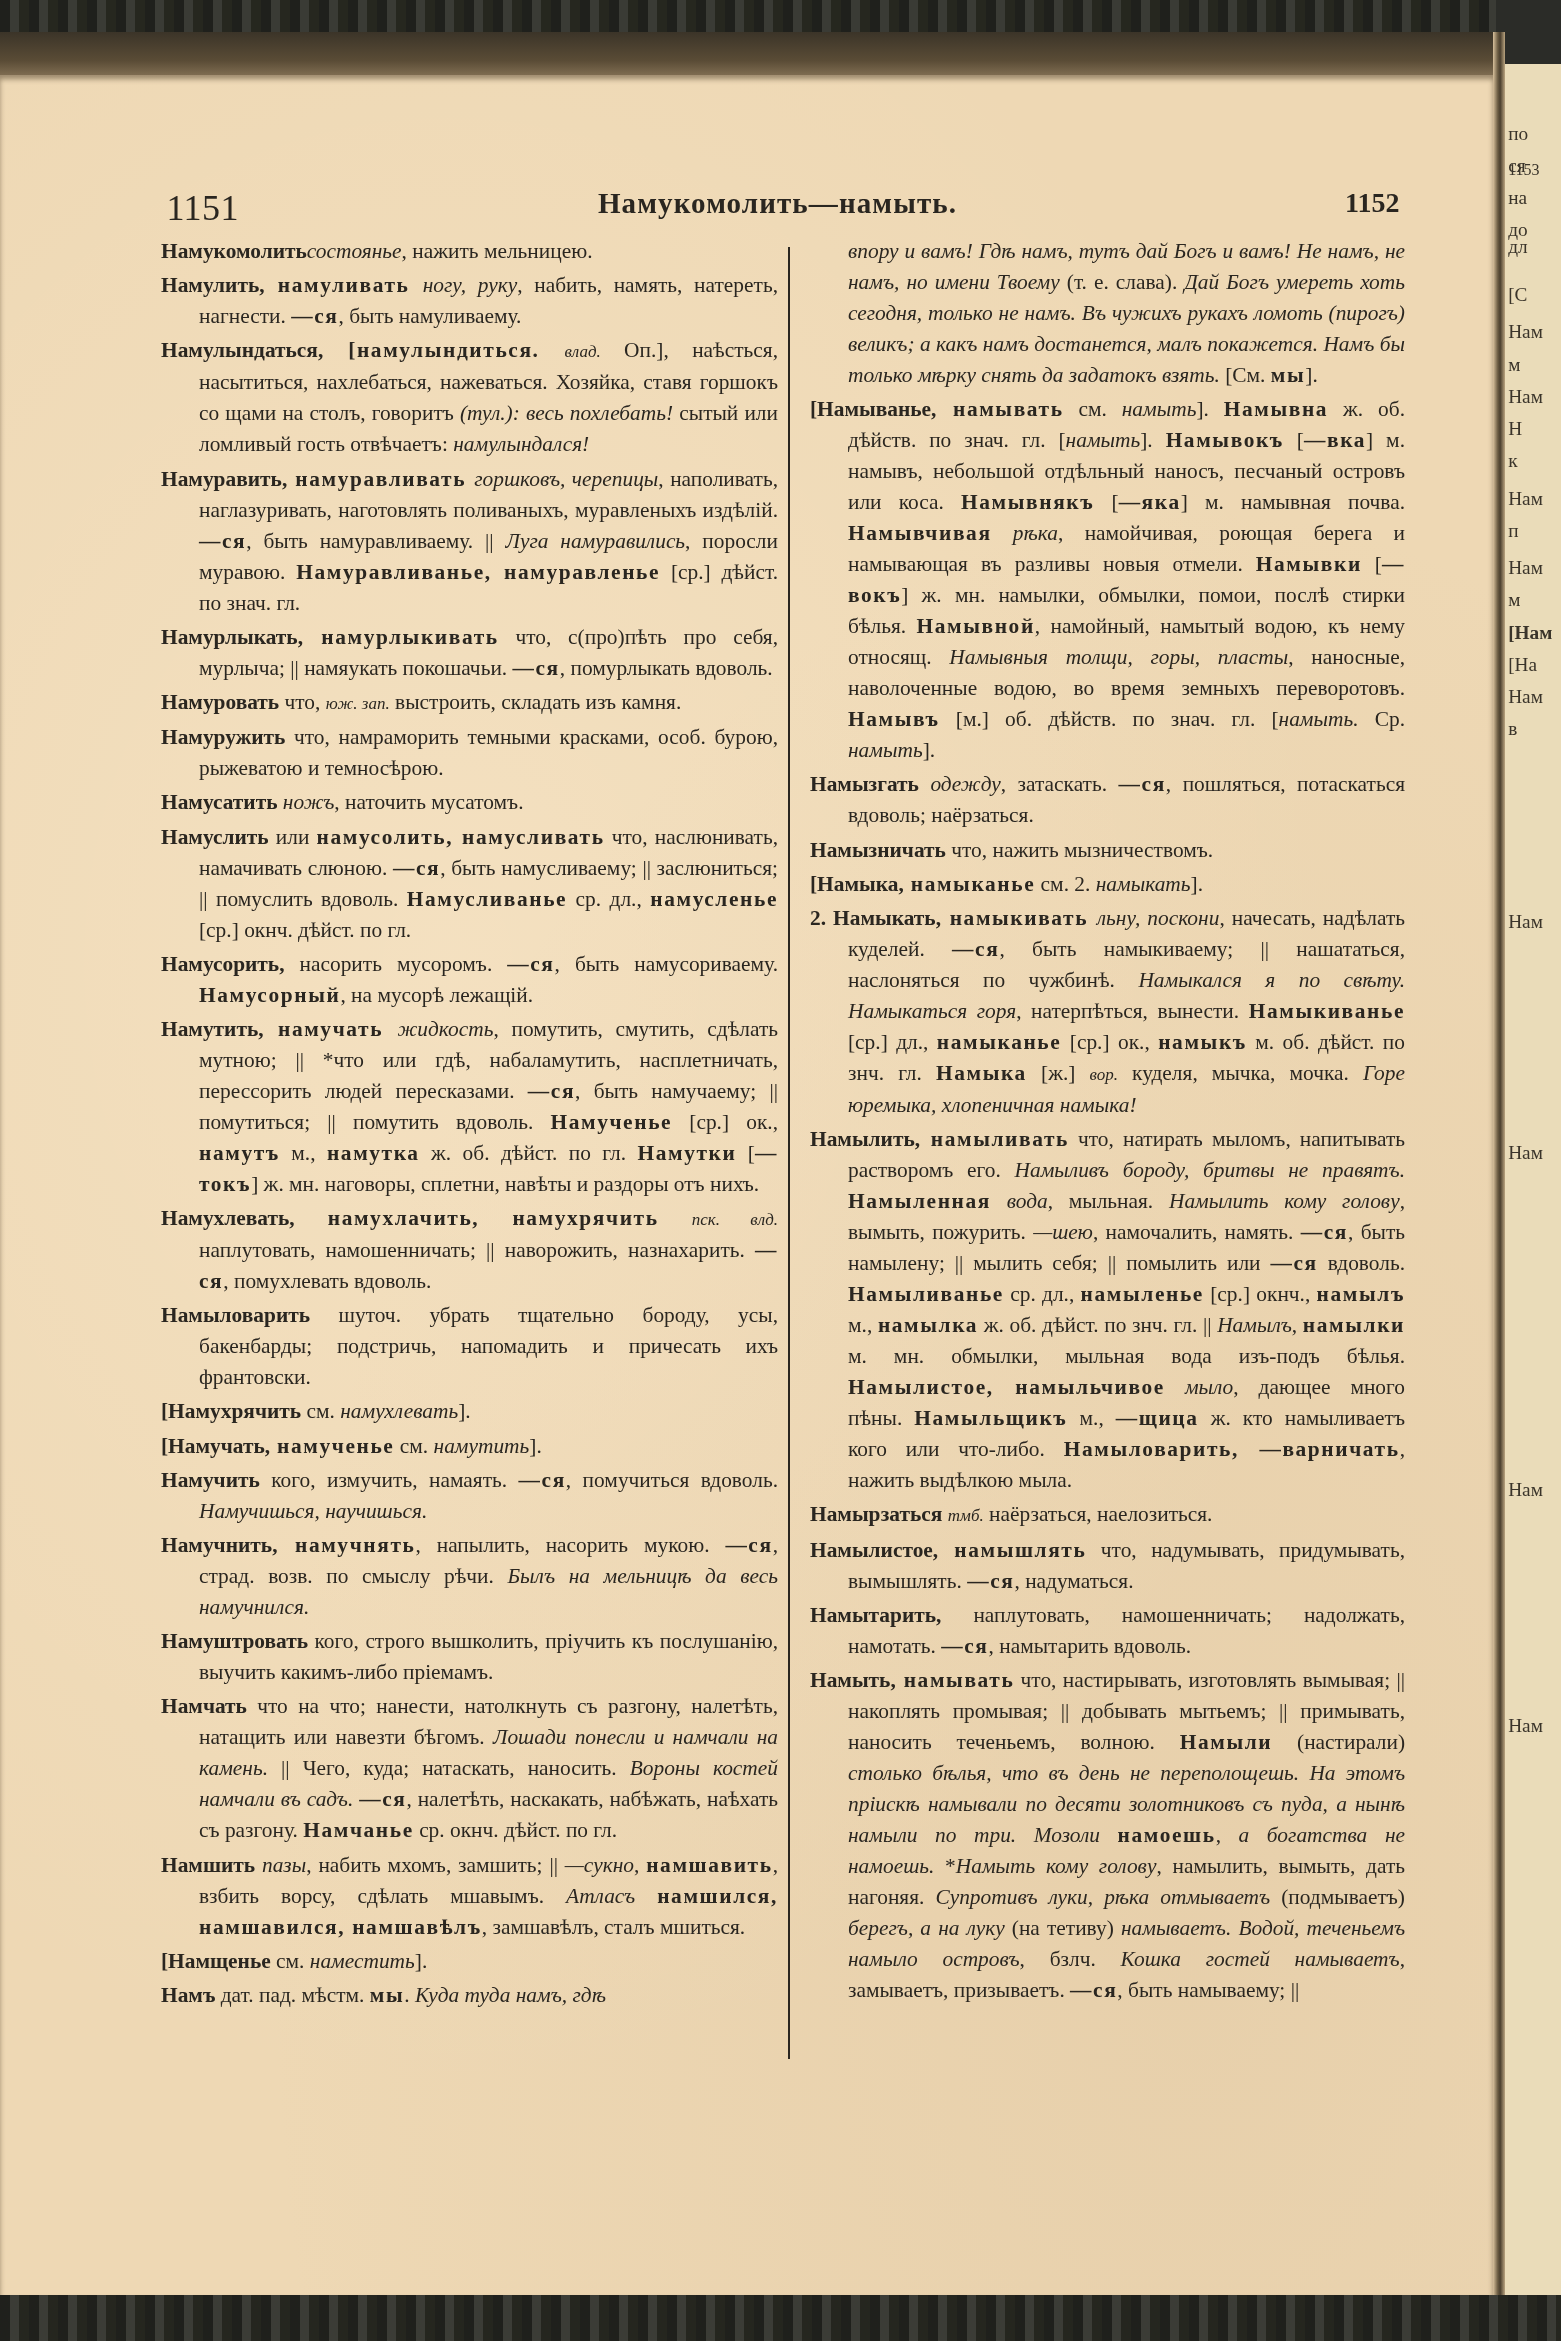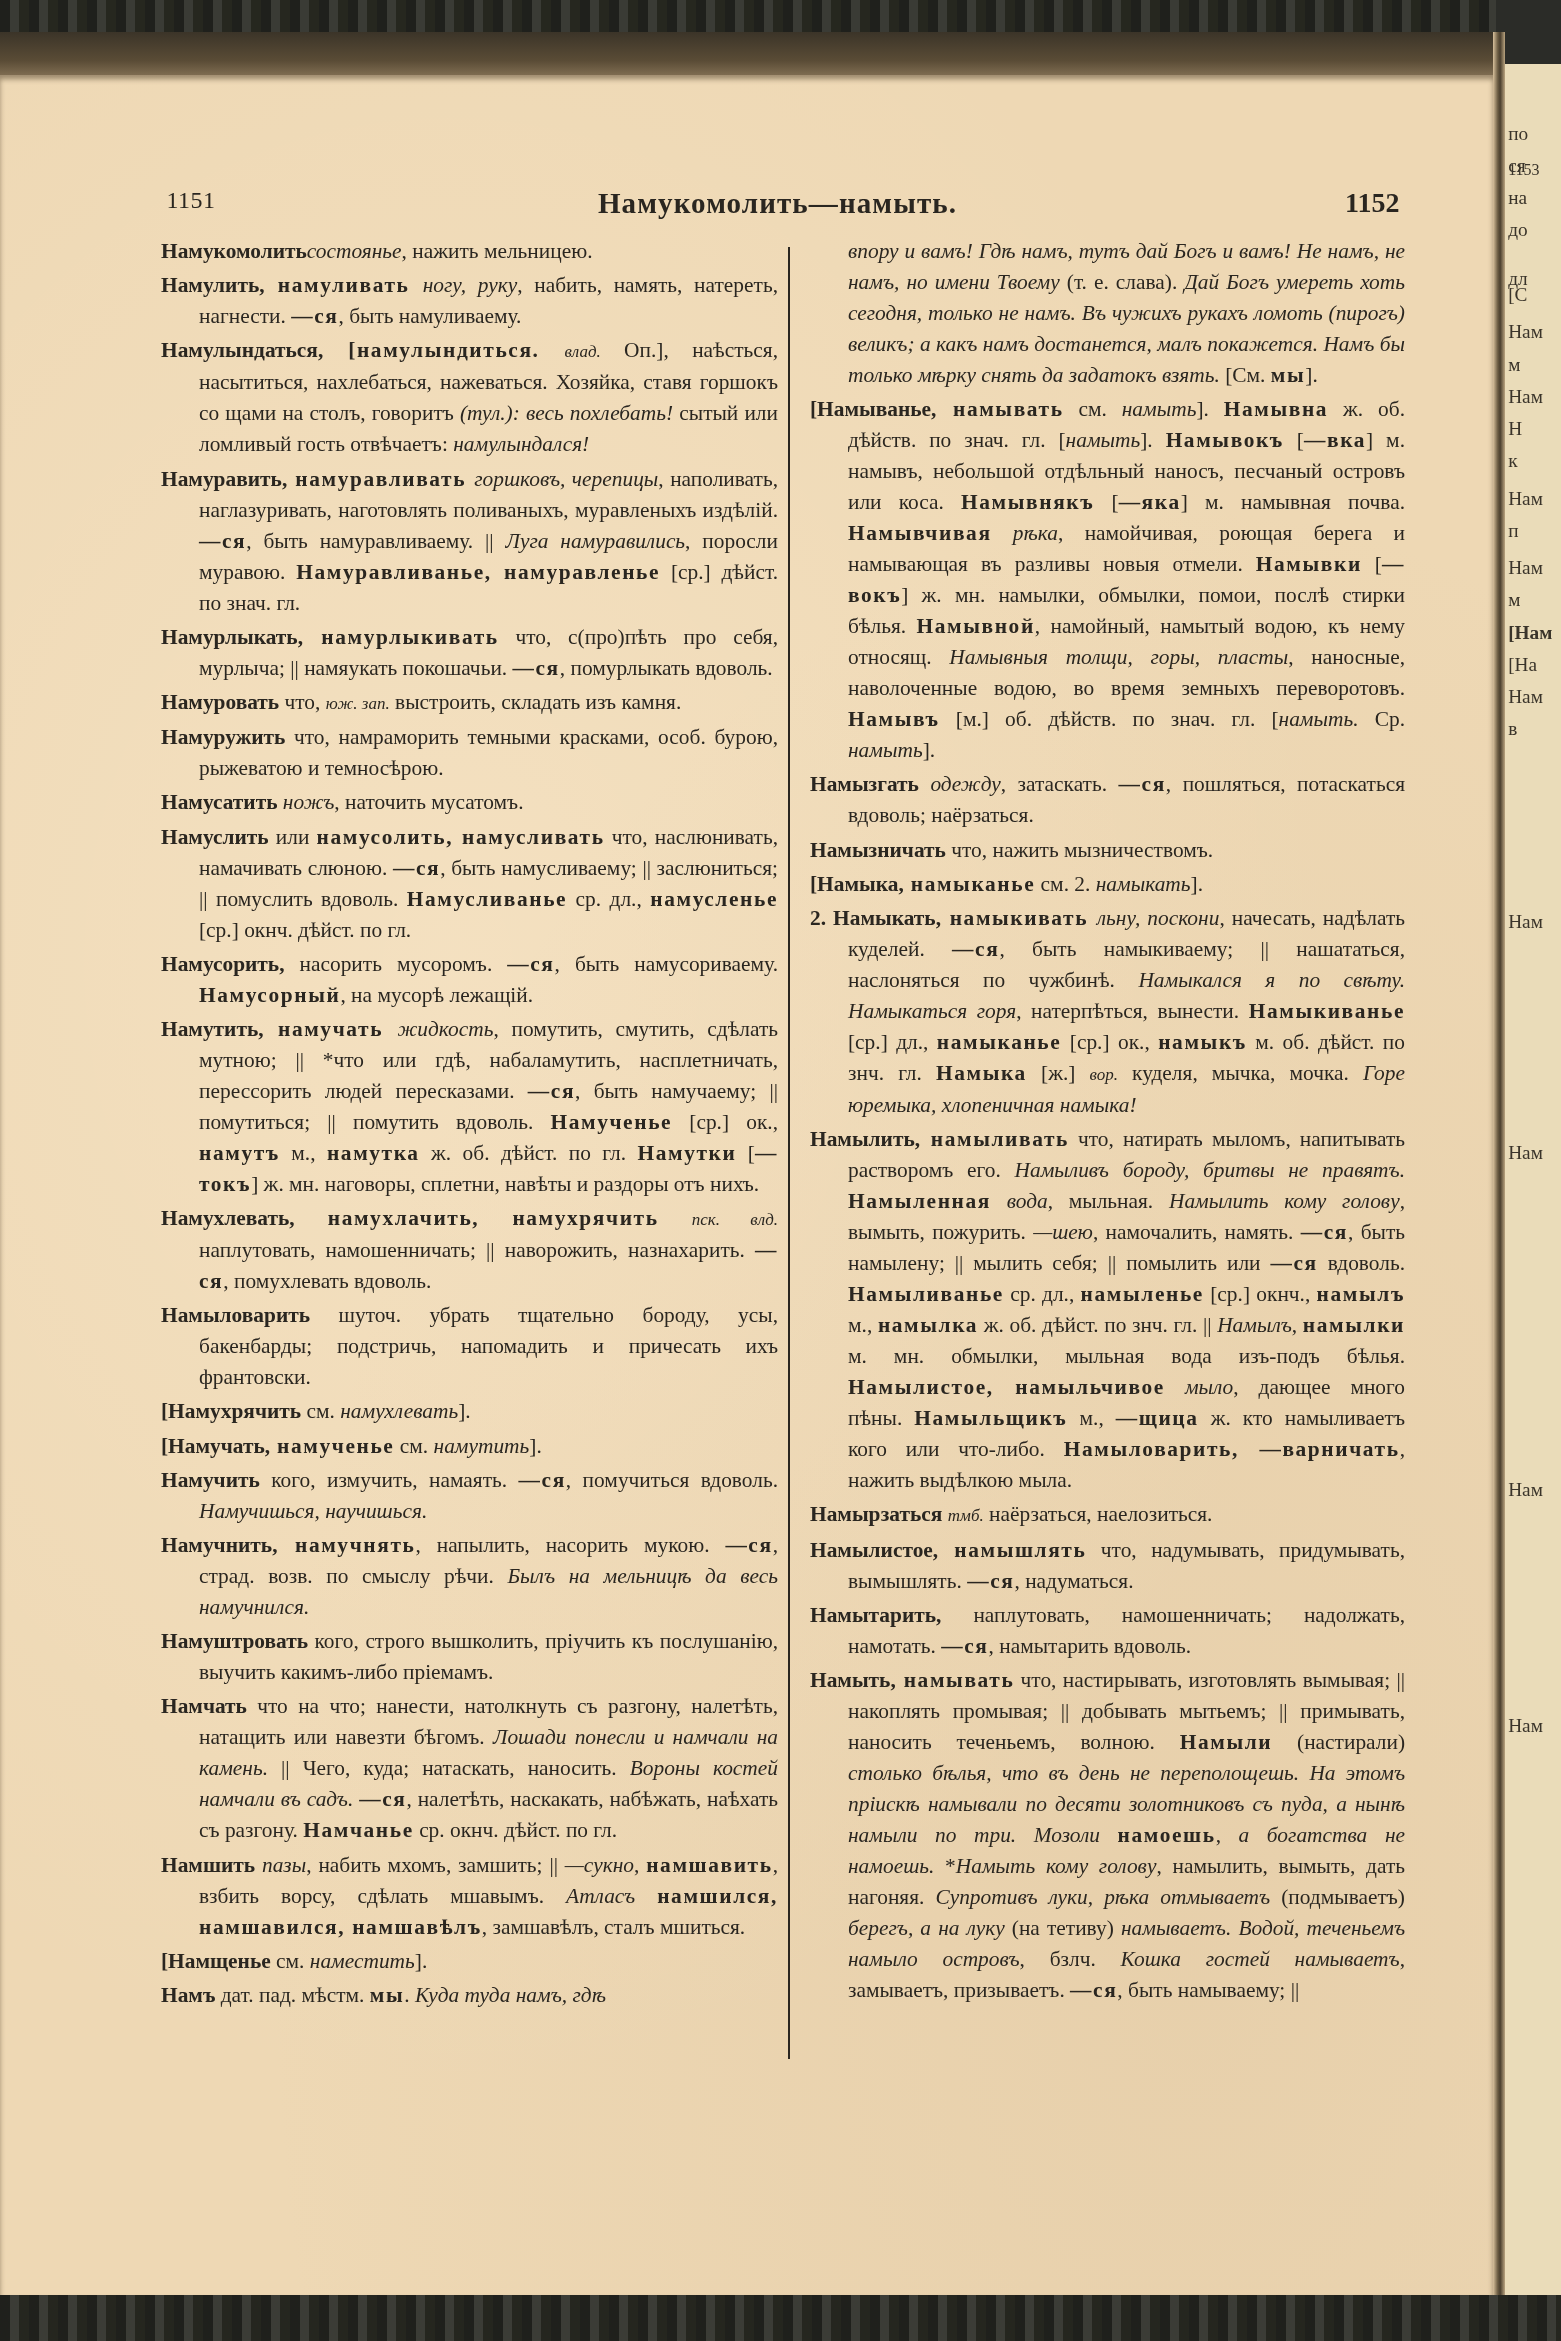--- a/index.html
+++ b/index.html
@@ -37,21 +37,21 @@
     background:#eadcb9;overflow:hidden;
   }
   .next-page .frag{
     position:absolute;left:3.2px;font-size:19.3px;color:#3a342a;white-space:nowrap;
   }
   .next-page .frag.page-num{font-size:16px;top:97px;}
   .header{
     position:absolute;top:182px;left:161px;width:1233px;height:48px;
     color:#2a2620;
   }
-  .header .pnum-left{position:absolute;left:5.4px;top:5.4px;font-size:24px;letter-spacing:0.5px;}
+  .header .pnum-left{position:absolute;left:5.4px;top:5.4px;font-size:36px;letter-spacing:0.5px;}
   .header .pnum-right{position:absolute;right:-5.4px;top:5.4px;font-size:28px;font-weight:bold;}
   .header .title{
     position:absolute;left:0;right:0;text-align:center;top:5.4px;font-size:29px;font-weight:bold;letter-spacing:1.1px;
   }
   .col{
     position:absolute;top:236px;color:#2a2620;
     font-size:21.4px;line-height:31px;text-align:justify;
   }
   .col-left{left:161px;width:617px;}
   .col-right{left:810px;width:595px;}
@@ -118,21 +118,21 @@
     <p class="entry"><span class="hw">Намыть,</span><span class="b"> намывать</span><span class=""> что, настирывать, изготовлять вымывая; || накоплять промывая; || добывать мытьемъ; || примывать, наносить теченьемъ, волною. </span><span class="b">Намыли</span><span class=""> (настирали) </span><span class="i">столько бѣлья, что въ день не переполощешь. На этомъ пріискѣ намывали по десяти золотниковъ съ пуда, а нынѣ намыли по три. Мозоли</span><span class=""> </span><span class="b">намоешь</span><span class="">, </span><span class="i">а богатства не намоешь.</span><span class=""> *</span><span class="i">Намыть кому голову</span><span class="">, намылить, вымыть, дать нагоняя. </span><span class="i">Супротивъ луки, рѣка отмываетъ</span><span class=""> (подмываетъ) </span><span class="i">берегъ, а на луку</span><span class=""> (на тетиву) </span><span class="i">намываетъ. Водой, теченьемъ намыло островъ</span><span class="">, бзлч. </span><span class="i">Кошка гостей намываетъ</span><span class="">, замываетъ, призываетъ. </span><span class="b">—ся</span><span class="">, быть намываему; ||</span></p>
   </div>
 
 <div class="gutter"></div>
 <div class="next-page" id="next-page">
   <span class="frag page-num">1153</span>
 <span class="frag" style="top: 59px;">по</span>
     <span class="frag" style="top: 91px;">ся</span>
     <span class="frag" style="top: 123px;">на</span>
     <span class="frag" style="top: 155px;">до</span>
-    <span class="frag" style="top: 204px;">дл</span>
+    <span class="frag" style="top: 172px;">дл</span>
     <span class="frag" style="top: 220px;">[С</span>
     <span class="frag" style="top: 257px;">Нам</span>
     <span class="frag" style="top: 290px;">м</span>
     <span class="frag" style="top: 322px;">Нам</span>
     <span class="frag" style="top: 354px;">Н</span>
     <span class="frag" style="top: 386px;">к</span>
     <span class="frag" style="top: 424px;">Нам</span>
     <span class="frag" style="top: 456px;">п</span>
     <span class="frag" style="top: 493px;">Нам</span>
     <span class="frag" style="top: 525px;">м</span>

